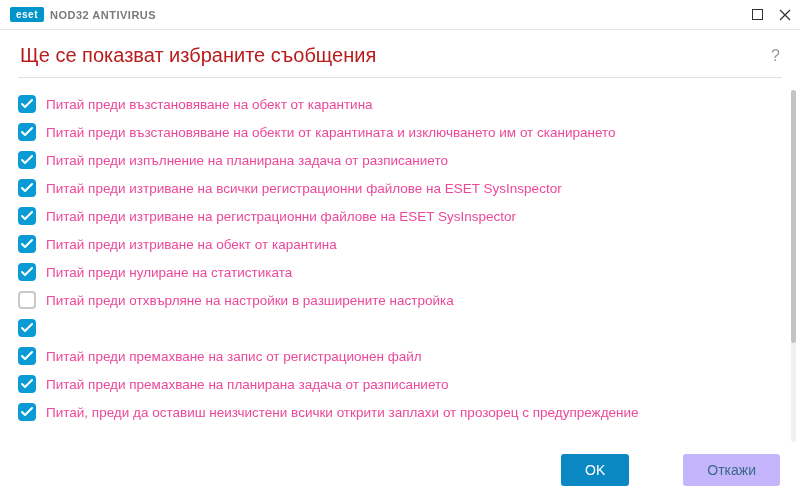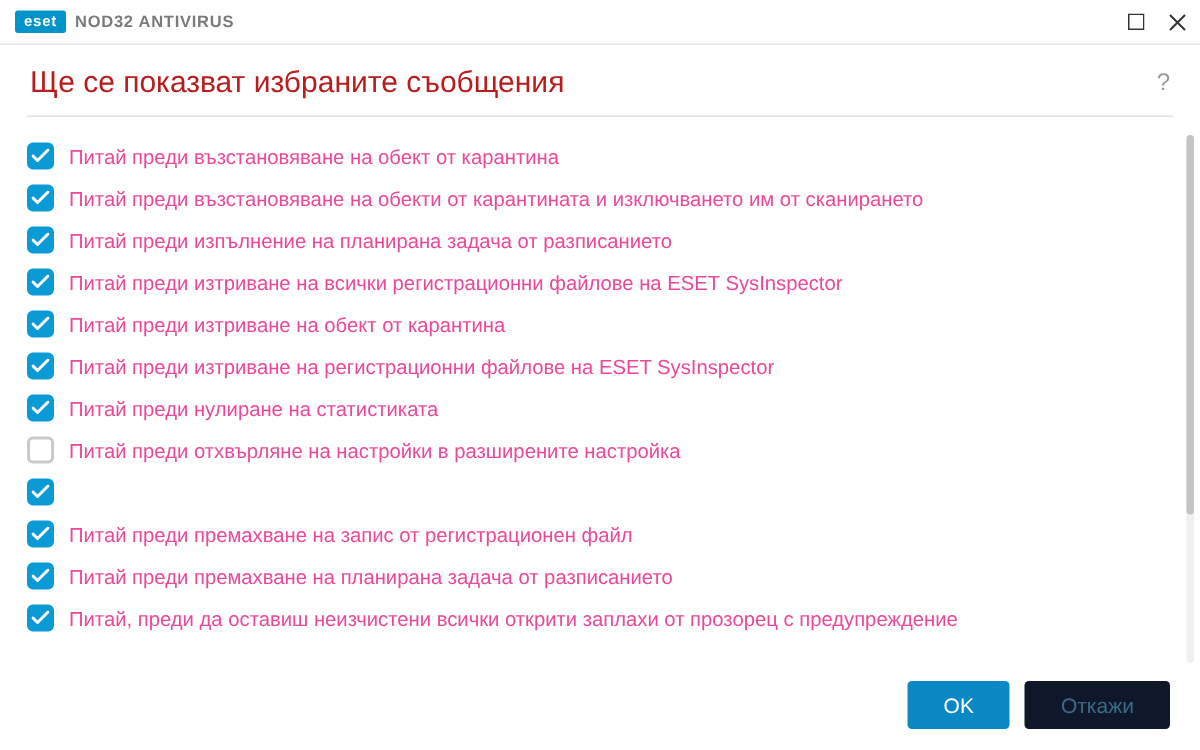--- a/index.html
+++ b/index.html
@@ -136,27 +136,28 @@
       display: flex;
       justify-content: flex-end;
       gap: 10px;
     }
     .btn {
       padding: 8px 24px;
       font-size: 14px;
       border: none;
       border-radius: 3px;
       cursor: pointer;
+      margin-left: 44px;
     }
     .btn-primary {
       background: #0a88c4;
       color: #fff;
     }
     .btn-secondary {
-      background: #0f172a;
+      background: #c4b5fd;
       color: #3a6a88;
     }
     .content::-webkit-scrollbar { width: 0; }
   </style>
 </head>
 <body>
 
 <div class="titlebar">
   <div class="titlebar-logo">
     <span class="eset-badge">eset</span>
@@ -217,29 +218,29 @@
           </svg>
         </div>
         <span class="checkbox-label">Питай преди изтриване на всички регистрационни файлове на ESET SysInspector</span>
       </div>
       <div class="checkbox-row">
         <div class="checkbox checked">
           <svg width="12" height="10" viewBox="0 0 12 10">
             <path d="M1 5 L4 8 L11 1" stroke="#fff" stroke-width="2" fill="none" stroke-linecap="round" stroke-linejoin="round"></path>
           </svg>
         </div>
+        <span class="checkbox-label">Питай преди изтриване на регистрационни файлове на ESET SysInspector</span>
+      </div>
+      <div class="checkbox-row">
+        <div class="checkbox checked">
+          <svg width="12" height="10" viewBox="0 0 12 10">
+            <path d="M1 5 L4 8 L11 1" stroke="#fff" stroke-width="2" fill="none" stroke-linecap="round" stroke-linejoin="round"></path>
+          </svg>
+        </div>
         <span class="checkbox-label">Питай преди изтриване на обект от карантина</span>
-      </div>
-      <div class="checkbox-row">
-        <div class="checkbox checked">
-          <svg width="12" height="10" viewBox="0 0 12 10">
-            <path d="M1 5 L4 8 L11 1" stroke="#fff" stroke-width="2" fill="none" stroke-linecap="round" stroke-linejoin="round"></path>
-          </svg>
-        </div>
-        <span class="checkbox-label">Питай преди изтриване на регистрационни файлове на ESET SysInspector</span>
       </div>
       <div class="checkbox-row">
         <div class="checkbox checked">
           <svg width="12" height="10" viewBox="0 0 12 10">
             <path d="M1 5 L4 8 L11 1" stroke="#fff" stroke-width="2" fill="none" stroke-linecap="round" stroke-linejoin="round"></path>
           </svg>
         </div>
         <span class="checkbox-label">Питай преди нулиране на статистиката</span>
       </div>
       <div class="checkbox-row">

